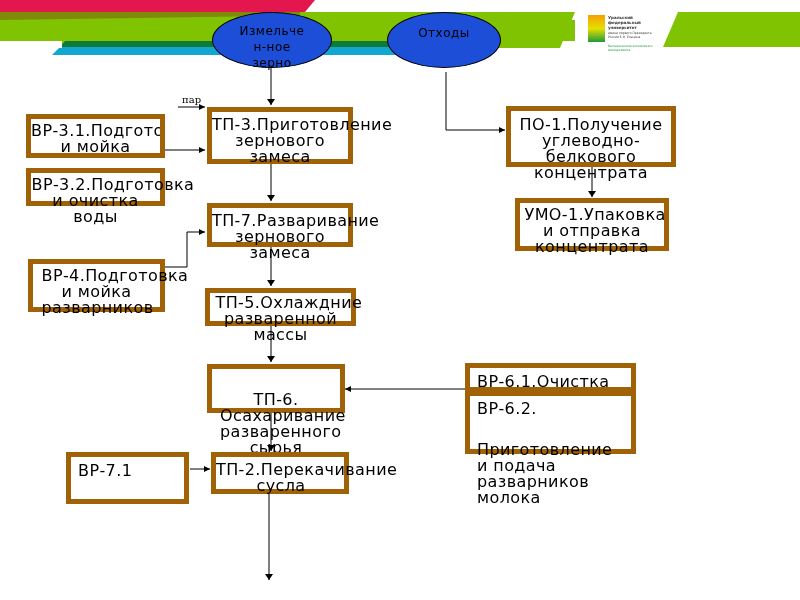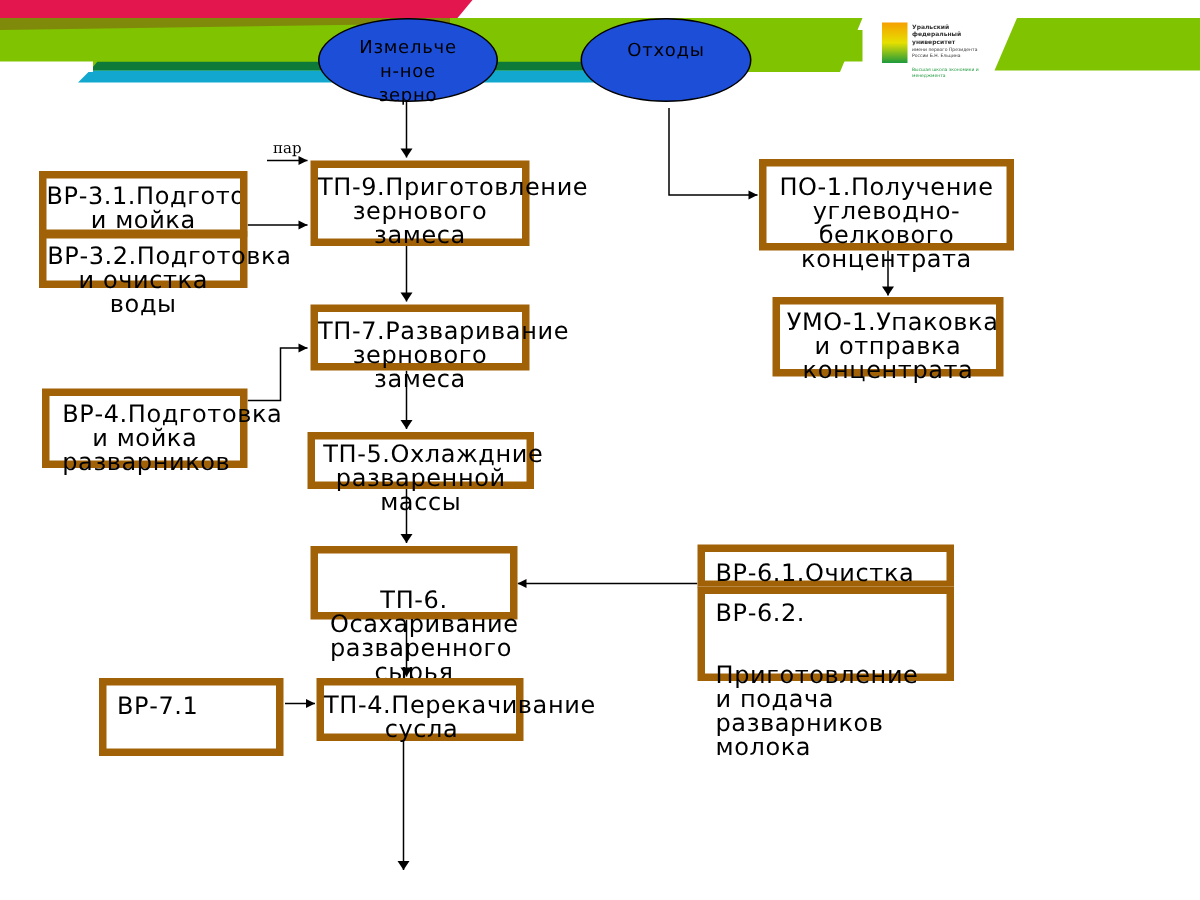--- a/index.html
+++ b/index.html
@@ -84,26 +84,26 @@
 </div>
 <div class="ellipse" style="left:387px;top:12px;width:114px;height:56px;padding-top:12px;">
   <span>Отходы</span>
 </div>
 
 <div class="lbl" style="left:182px;top:94px;">пар</div>
 
 <div class="box" style="left:26px;top:114px;width:139px;height:44px;padding-top:4px;overflow:hidden;">
   <span class="t">ВР-3.1.Подготовка и мойка</span>
 </div>
-<div class="box" style="left:26px;top:154px;width:139px;height:38px;padding-top:4px;overflow:visible;">
+<div class="box" style="left:26px;top:168px;width:139px;height:38px;padding-top:4px;overflow:visible;">
   <span class="t" style="width:128px;margin:0 auto;">ВР-3.2.Подготовка и очистка воды</span>
 </div>
 
 <div class="box" style="left:207px;top:107px;width:146px;height:57px;padding-top:5px;">
-  <span class="t">ТП-9.Приготовление зернового замеса</span>
+  <span class="t">ТП-3.Приготовление зернового замеса</span>
 </div>
 
 <div class="box" style="left:207px;top:203px;width:146px;height:44px;padding-top:5px;overflow:visible;">
   <span class="t">ТП-7.Разваривание зернового замеса</span>
 </div>
 
 <div class="box" style="left:28px;top:259px;width:137px;height:53px;padding-top:4px;overflow:visible;">
   <span class="t" style="width:110px;margin:0 auto;">ВР-4.Подготовка  и мойка разварников</span>
 </div>
 
@@ -121,21 +121,21 @@
 <div class="box left" style="left:465px;top:391px;width:171px;height:63px;padding-top:5px;overflow:visible;">
   <span class="t">ВР-6.2.</span>
   <span class="t" style="margin-top:25px;width:150px;">Приготовление и подача разварников молока</span>
 </div>
 
 <div class="box left" style="left:66px;top:452px;width:123px;height:52px;padding-top:6px;overflow:visible;">
   <span class="t">ВР-7.1</span>
 </div>
 
 <div class="box" style="left:211px;top:452px;width:138px;height:42px;padding-top:5px;overflow:visible;">
-  <span class="t" style="width:130px;margin:0 auto;">ТП-4.Перекачивание сусла</span>
+  <span class="t" style="width:130px;margin:0 auto;">ТП-2.Перекачивание сусла</span>
 </div>
 
 <div class="box" style="left:506px;top:106px;width:170px;height:61px;padding-top:6px;">
   <span class="t">ПО-1.Получение углеводно-белкового концентрата</span>
 </div>
 
 <div class="box" style="left:515px;top:198px;width:154px;height:53px;padding-top:4px;">
   <span class="t" style="width:135px;margin:0 auto;">УМО-1.Упаковка и отправка концентрата</span>
 </div>
 

